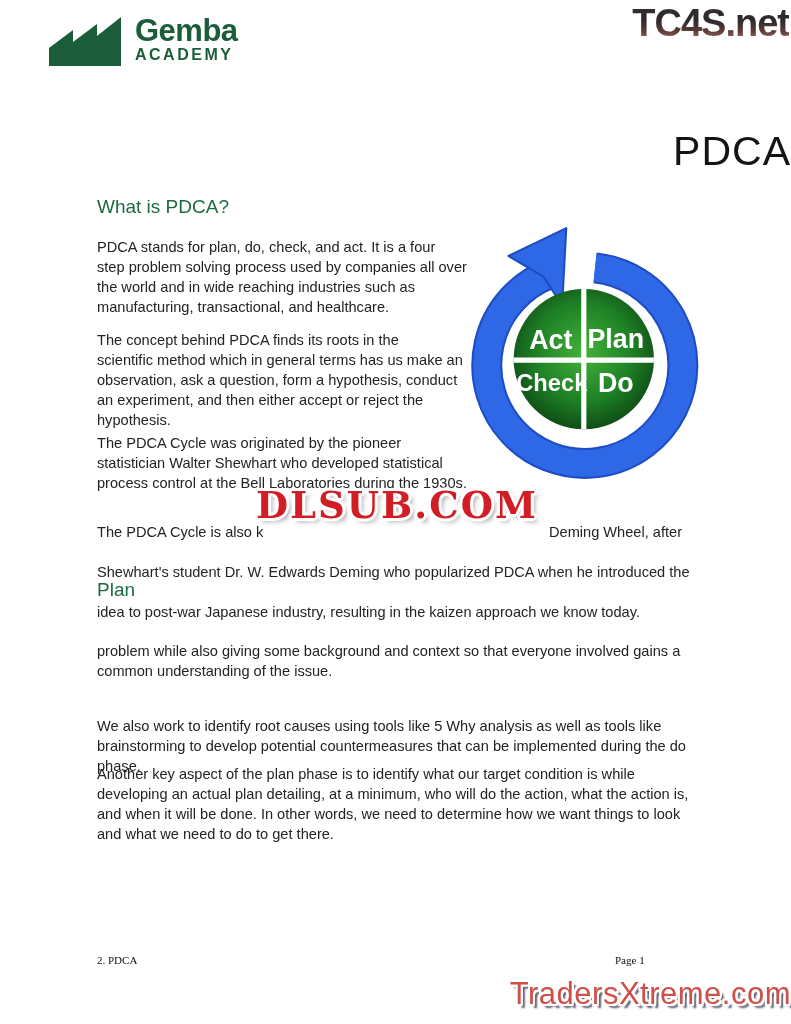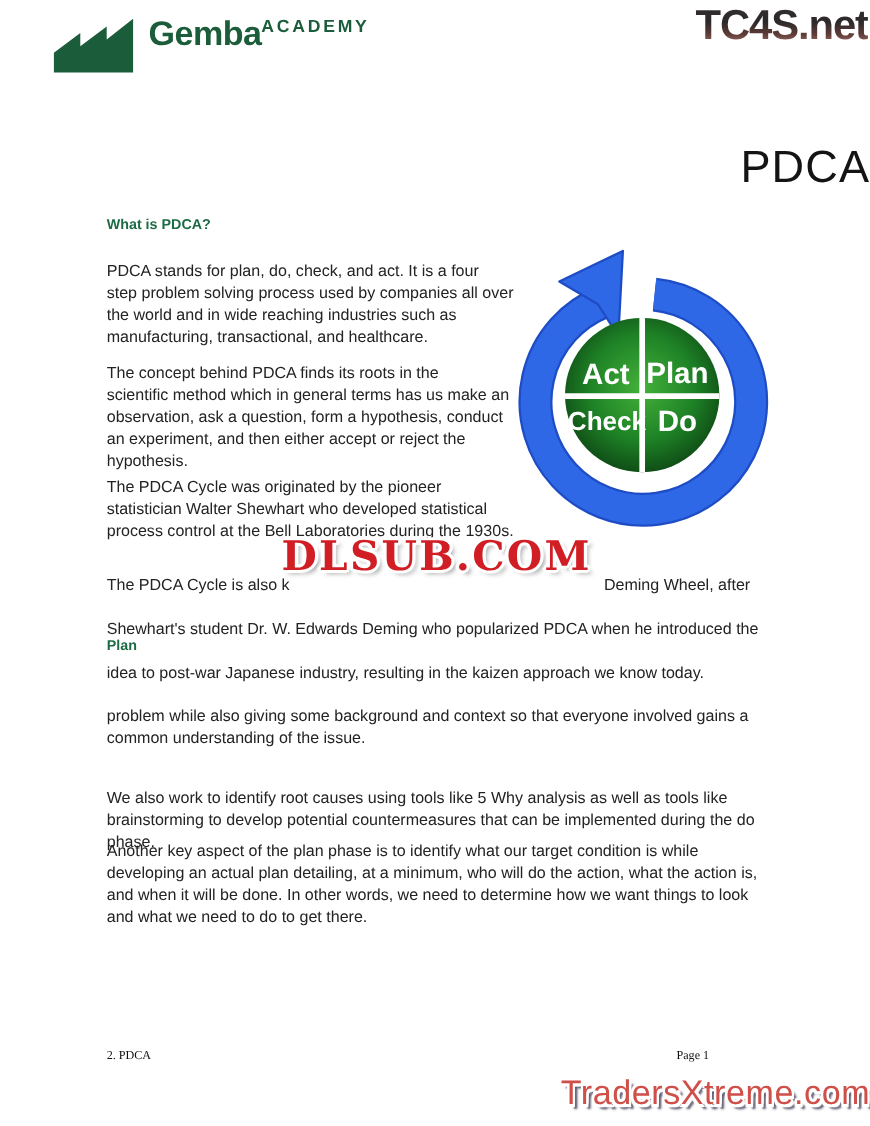--- a/index.html
+++ b/index.html
@@ -3,33 +3,33 @@
 <meta charset="utf-8">
 <style>
   html,body{margin:0;padding:0;background:#e9e9e9;}
   .page{
     position:relative; width:791px; height:1024px; background:#ffffff;
     margin:0 auto; overflow:hidden;
     font-family:"Liberation Sans", sans-serif; color:#232323;
   }
   
   .logo{position:absolute; left:46px; top:10px; display:flex; align-items:flex-start; gap:9px;}
-  .logo-text{display:flex; flex-direction:row; margin-top:6px;}
+  .logo-text{display:flex; flex-direction:column; margin-top:6px;}
   .brand-top{font-size:31px; font-weight:bold; color:#1b5c3a; line-height:30px; letter-spacing:-0.5px;}
   .brand-bottom{font-size:16px; font-weight:bold; color:#1b5c3a; letter-spacing:2.5px; line-height:17px;}
   .wm-tc4s{
     position:absolute; right:2px; top:2px; font-size:38px; font-weight:bold; letter-spacing:-1px;
     background:linear-gradient(180deg,#353132 0%,#2d292a 42%,#5e3c38 68%,#96655d 85%,#c9a49a 100%);
     -webkit-background-clip:text; background-clip:text; color:transparent;
     filter:blur(0.4px);
   }
   
   .doc-title{position:absolute; left:0; top:128px; width:100%; text-align:right;
     font-size:41px; color:#141414; letter-spacing:1px;}
-  .h-green{position:absolute; left:97px; font-size:13px; font-weight:bold; color:#1c6b44;}
+  .h-green{position:absolute; left:97px; font-size:19px; font-weight:normal; color:#1c6b44;}
   .h1{top:196px;} .h2{top:579px;}
   
   .p{position:absolute; left:97px; font-size:14.6px; line-height:20px; white-space:pre-line; color:#232323;}
   .p1{top:237px; width:380px;}
   .p2{top:330px; width:380px;}
   .p3{top:433px; width:400px;}
   .p4{top:502px; width:600px;}
   .p5{top:621px; width:600px;}
   .p6{top:716px; width:600px;}
   .p7{top:764px; width:600px;}

